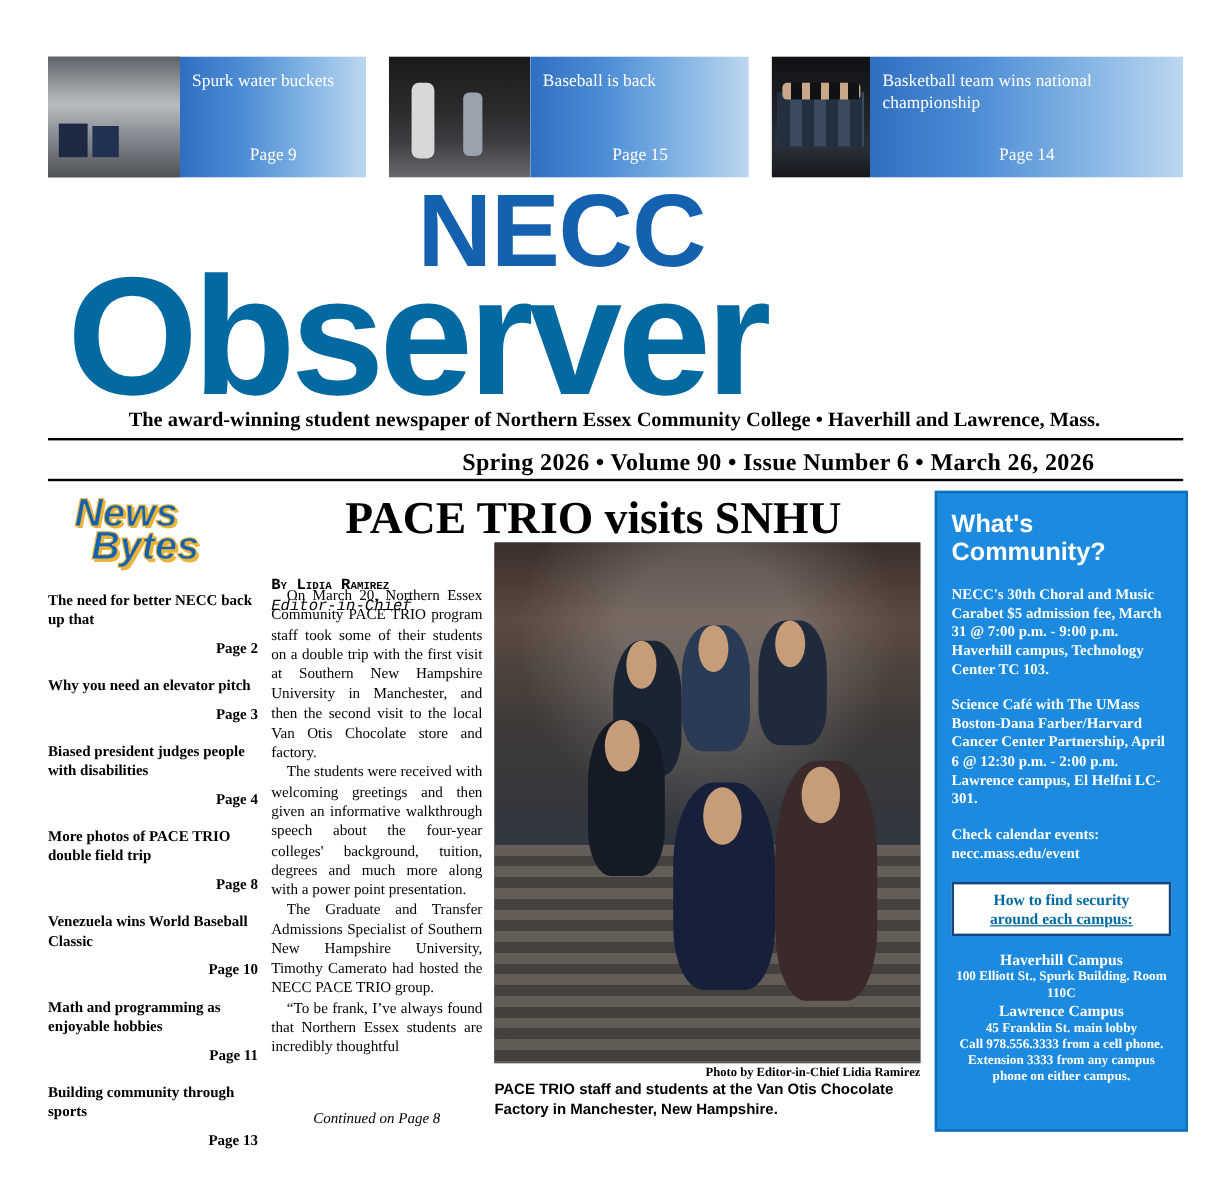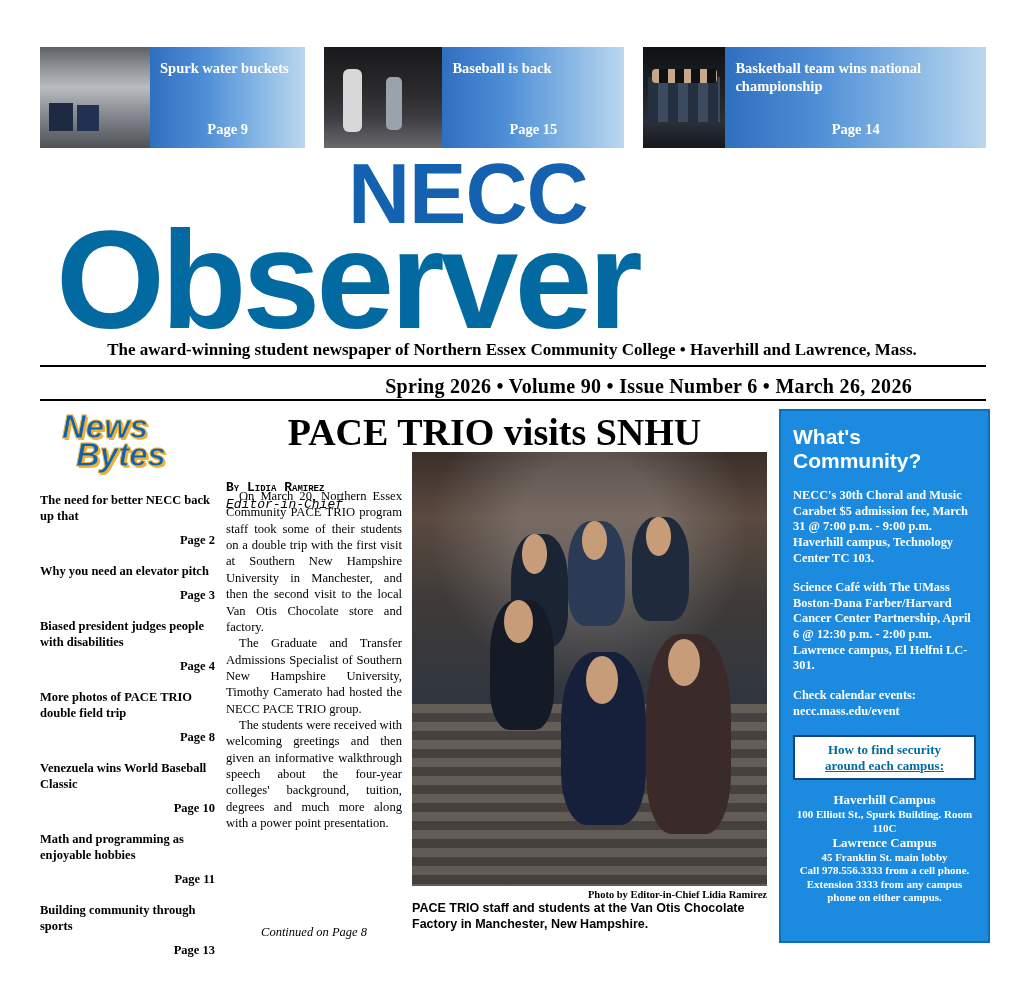--- a/index.html
+++ b/index.html
@@ -9,21 +9,21 @@
     font-family:"Liberation Serif", serif;
     color:#000;
     overflow:hidden;
     position:relative;
   }
   .page{position:relative;width:1024px;height:983px;}
 
   
   .teasers{
     position:absolute;left:40px;top:47px;width:946px;height:101px;
-    display:flex;gap:19px;font-weight:bold;
+    display:flex;gap:19px;
   }
   .teaser{position:relative;height:101px;display:flex;overflow:hidden;}
   .teaser .ph{position:relative;overflow:hidden;flex:0 0 auto;}
   .teaser .txt{
     position:relative;flex:1 1 auto;
     background:linear-gradient(90deg,#2f6fc0 0%,#4e8ed6 35%,#86b6e4 70%,#bcd7ef 100%);
     color:#ffffff;
     font-family:"Liberation Serif", serif;
     font-size:14.5px;line-height:1.25;
   }
@@ -285,22 +285,23 @@
   </div>
 
   <div class="story-head">PACE TRIO visits SNHU</div>
   <div class="byline">
     <div class="b1">By Lidia Ramirez</div>
     <div class="b2">Editor-in-Chief</div>
   </div>
 
   <div class="story-col">
     <p>On March 20, Northern Essex Community PACE TRIO program staff took some of their students on a double trip with the first visit at Southern New Hampshire University in Manchester, and then the second visit to the local Van Otis Chocolate store and factory.</p>
+    <p>The students were received with welcoming greetings and then given an informative walkthrough speech about the four-year colleges' background, tuition, degrees and much more along with a power point presentation.</p>
     <p>The Graduate and Transfer Admissions Specialist of Southern New Hampshire University, Timothy Camerato had hosted the NECC PACE TRIO group.</p>
-    <p>The students were received with welcoming greetings and then given an informative walkthrough speech about the four-year colleges' background, tuition, degrees and much more along with a power point presentation.</p>
+    <p>“To be frank, I’ve always found that Northern Essex students are incredibly thoughtful</p>
   </div>
   <div class="contd">Continued on Page 8</div>
 
   <div class="photo-box">
     <div class="ph-img">
       <div class="stair"></div>
       <div class="p p3"></div>
         <div class="face f3"></div>
       <div class="p p1"></div>
         <div class="face f1"></div>

